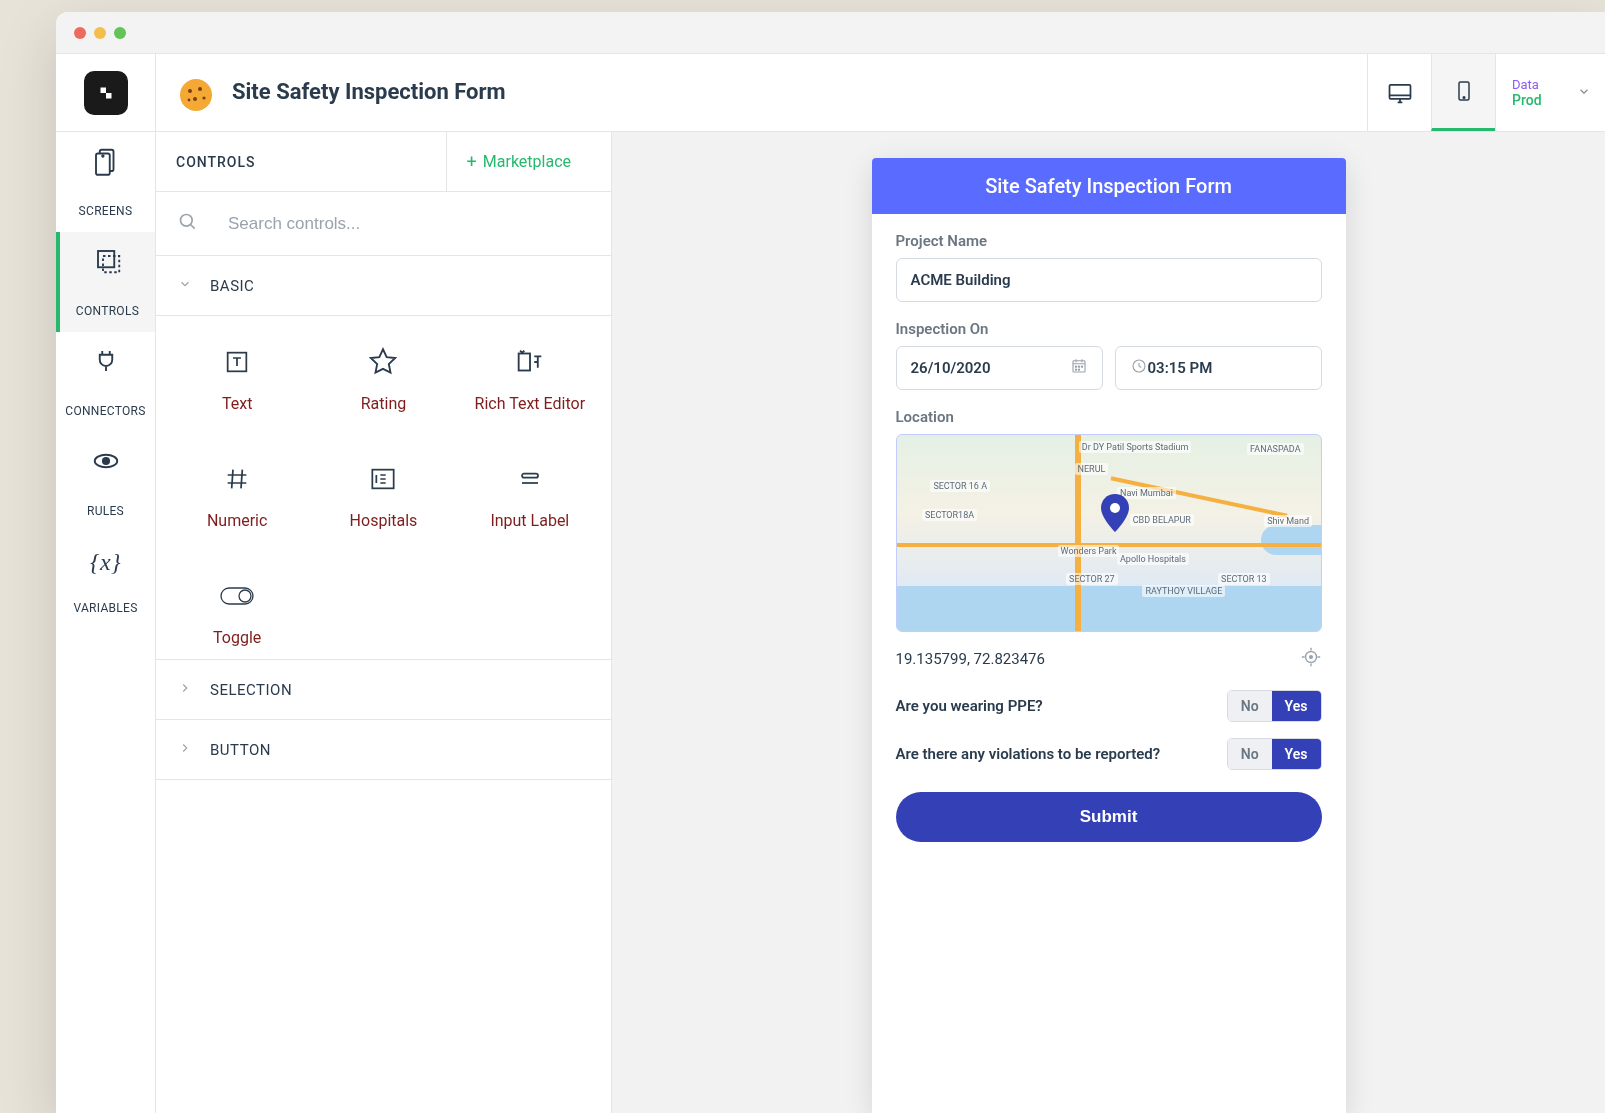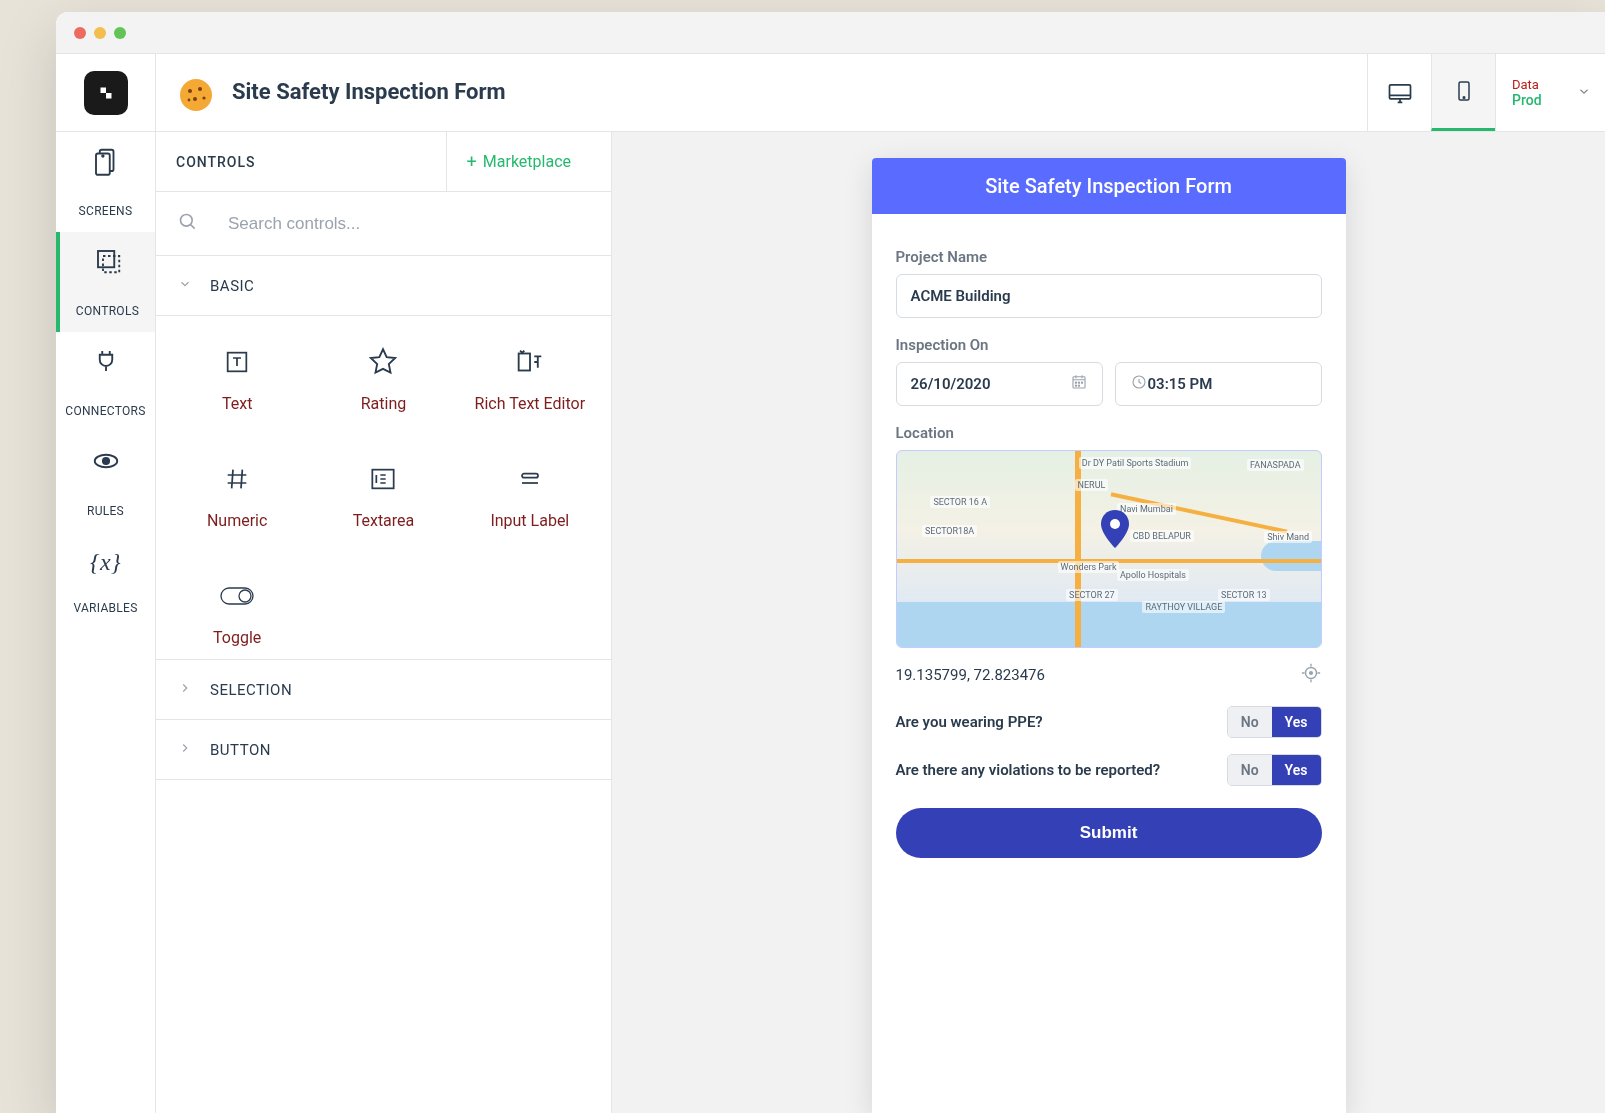--- a/index.html
+++ b/index.html
@@ -18,40 +18,40 @@
 .navitem.active { background: #f5f5f5; border-left: 4px solid #26b96e; }
 .navitem .icon { color: #2a3b4d; }
 .header { height: 78px; border-bottom: 1px solid #e5e5e5; display: flex; align-items: center; }
 .header-left { display: flex; align-items: center; gap: 16px; padding: 0 20px; flex: 1; }
 .cookie-icon { width: 40px; height: 40px; position: relative; }
 .title { font-size: 22px; font-weight: 700; color: #2a3b4d; line-height: 1.2; }
 .header-right { display: flex; align-items: stretch; height: 100%; }
 .device-btn { width: 64px; display: flex; align-items: center; justify-content: center; border-left: 1px solid #e5e5e5; cursor: pointer; color: #2a3b4d; }
 .device-btn.active { background: #f5f5f5; border-bottom: 3px solid #26b96e; }
 .env-picker { width: 110px; border-left: 1px solid #e5e5e5; display: flex; flex-direction: column; justify-content: center; padding: 0 16px; position: relative; cursor: pointer; }
-.env-label { font-size: 13px; color: #b91c1c; }
+.env-label { font-size: 13px; color: #8b5cf6; }
 .env-value { font-size: 14px; color: #26b96e; font-weight: 500; }
 .env-chev { position: absolute; right: 14px; top: 50%; transform: translateY(-50%); color: #888; }
 .main { display: flex; flex: 1; overflow: hidden; }
 .panel { width: 456px; border-right: 1px solid #e5e5e5; display: flex; flex-direction: column; background: #fff; }
 .panel-head { height: 60px; display: flex; align-items: center; justify-content: space-between; padding: 0 20px; border-bottom: 1px solid #e5e5e5; }
 .panel-title { font-size: 14px; letter-spacing: 1px; color: #2a3b4d; font-weight: 500; }
 .marketplace { display: flex; align-items: center; gap: 6px; color: #26b96e; font-size: 16px; padding: 18px 20px; border-left: 1px solid #e5e5e5; height: 100%; cursor: pointer; }
 .search-row { height: 64px; display: flex; align-items: center; gap: 30px; padding: 0 22px; border-bottom: 1px solid #e5e5e5; }
 .search-row input { border: none; outline: none; font-size: 17px; color: #6b7682; flex: 1; }
 .search-row input::placeholder { color: #9aa3ad; }
 .section-head { height: 60px; display: flex; align-items: center; gap: 18px; padding: 0 22px; border-bottom: 1px solid #e5e5e5; cursor: pointer; color: #2a3b4d; font-size: 15px; letter-spacing: 0.5px; }
 .section-body { padding: 28px 8px 12px; display: grid; grid-template-columns: repeat(3, 1fr); gap: 48px 0; border-bottom: 1px solid #e5e5e5; }
 .ctrl { display: flex; flex-direction: column; align-items: center; gap: 14px; cursor: pointer; }
 .ctrl .ic { height: 36px; display: flex; align-items: center; justify-content: center; color: #2a3b4d; }
 .ctrl .lbl { font-size: 16px; color: #7f1d1d; }
 .preview-area { flex: 1; background: #f2f2f2; display: flex; justify-content: center; padding: 26px 0 0; overflow: auto; }
 .phone { width: 474px; background: #fff; border-radius: 4px 4px 0 0; box-shadow: 0 8px 30px rgba(0,0,0,0.12); overflow: hidden; }
 .phone-header { background: #5a6cff; color: #fff; text-align: center; padding: 16px; font-size: 20px; font-weight: 500; }
-.phone-body { padding: 34px 24px 26px; }
+.phone-body { padding: 18px 24px 26px; }
 .field { margin-bottom: 18px; }
 .flabel { font-size: 15px; color: #6b7682; font-weight: 600; margin-bottom: 8px; }
 .finput { border: 1px solid #d6dbe1; border-radius: 6px; padding: 12px 14px; font-size: 15px; color: #2a3b4d; font-weight: 600; background: #fff; }
 .dt-row { display: flex; gap: 12px; }
 .dt-box { flex: 1; border: 1px solid #d6dbe1; border-radius: 6px; padding: 10px 14px; display: flex; align-items: center; gap: 0; font-size: 15px; color: #2a3b4d; font-weight: 600; }
 .dt-icon { color: #9aa3ad; margin-left: auto; }
 .map-box { border: 1px solid #c4cbff; border-radius: 6px; height: 198px; position: relative; overflow: hidden; background: linear-gradient(180deg,#e5f0e4 0%,#f4f1e5 40%,#dfe9f4 80%); }
 .map-label { position: absolute; font-size: 9px; color: #5c6b7a; background: rgba(255,255,255,0.6); padding: 1px 3px; border-radius: 2px; }
 .map-road { position: absolute; background: #f5b041; }
 .map-water { position: absolute; background: #aed6f1; }
@@ -241,21 +241,21 @@
                 </span>
               <span class="lbl">Numeric</span>
             </div>
             <div class="ctrl">
               <span class="ic">
                   <svg width="32" height="32" viewBox="0 0 24 24" fill="none" stroke="#2a3b4d" stroke-width="1.3">
                     <rect x="4" y="5" width="16" height="14"></rect>
                     <path d="M7 9v6M10 9h4M10 12h4M10 15h4"></path>
                   </svg>
                 </span>
-              <span class="lbl">Textarea</span>
+              <span class="lbl">Hospitals</span>
             </div>
             <div class="ctrl">
               <span class="ic">
                   <svg width="32" height="32" viewBox="0 0 24 24" fill="none" stroke="#2a3b4d" stroke-width="1.3">
                     <rect x="6" y="8" width="12" height="3" rx="1.5"></rect>
                     <path d="M6 15h12"></path>
                   </svg>
                 </span>
               <span class="lbl">Input Label</span>
             </div>

